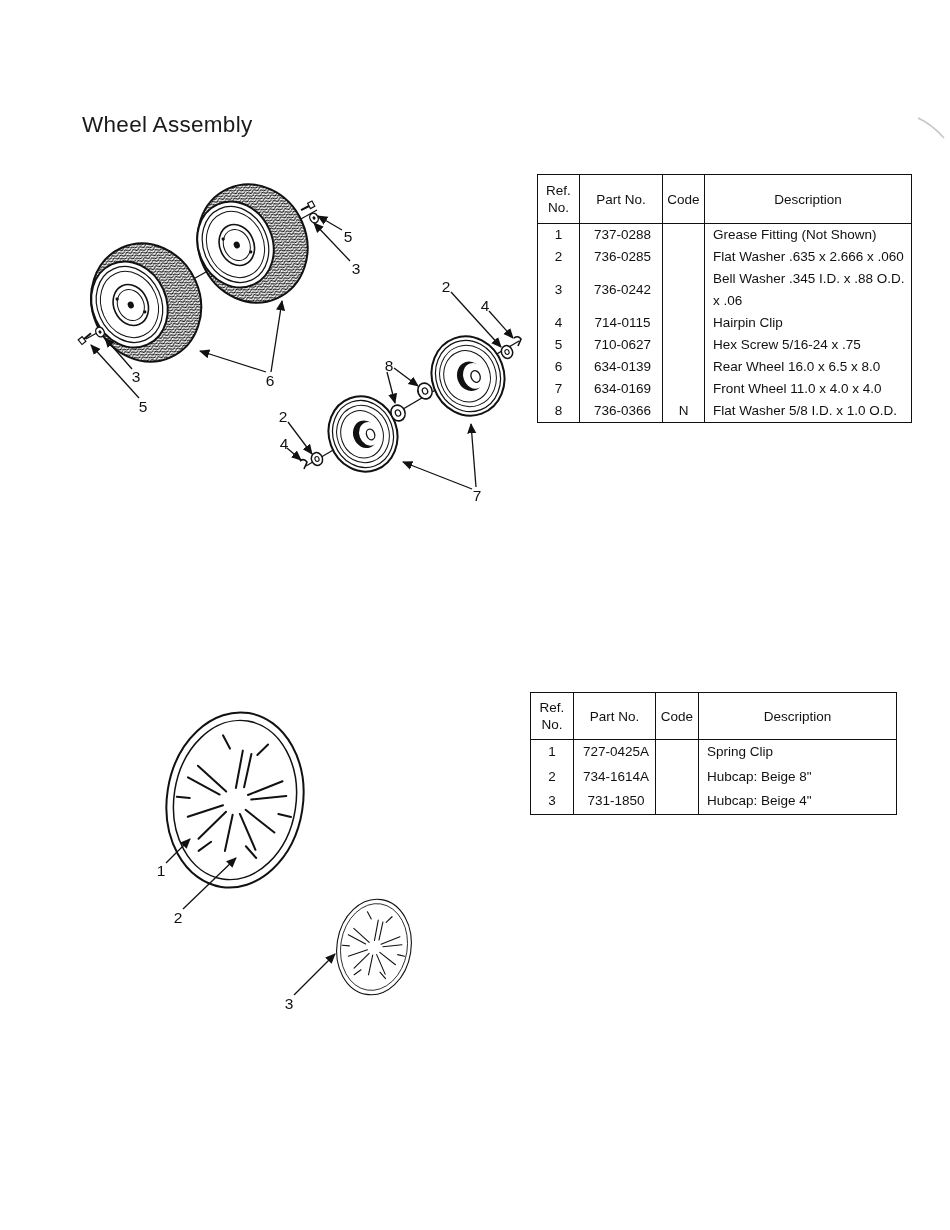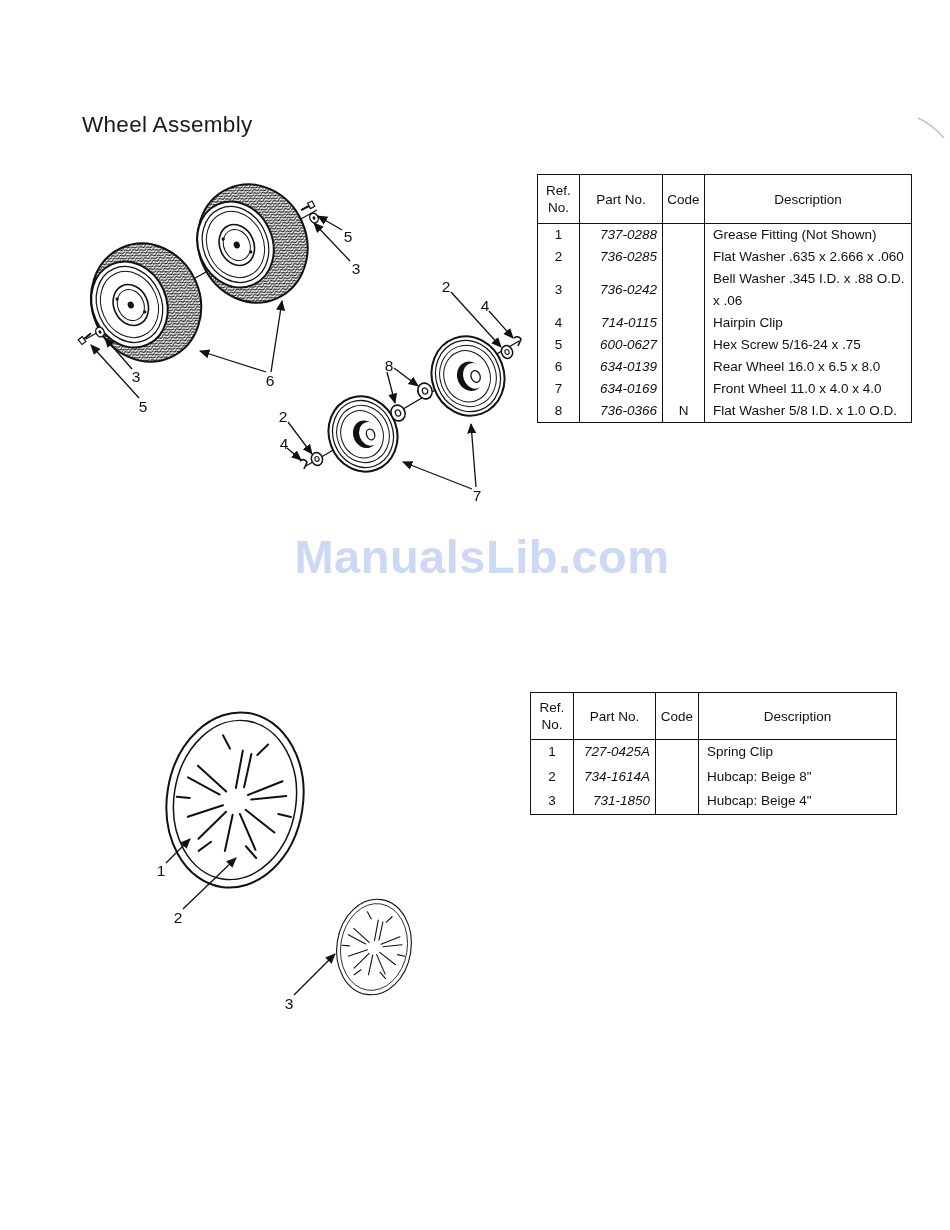--- a/index.html
+++ b/index.html
@@ -34,21 +34,21 @@
   }
   .parts-table th:first-child{border-left:0;}
   .parts-table td{
     border-left:1.5px solid #111;vertical-align:middle;padding:0 5px;
   }
   .parts-table td:first-child{border-left:0;}
   .t1 td{line-height:22px;}
   .t2 td{line-height:24.5px;}
   .col-ref{text-align:center;}
   .col-code{text-align:center;}
-  .col-part{text-align:right;padding-left:8px !important;font-style:italic;}
+  .col-part{text-align:center;padding-left:8px !important;}
   .col-desc{text-align:left;padding-left:8px !important;padding-right:3px !important;}
   .t1 thead th{height:44px;}
   .t2 thead th{height:42px;}
 </style>
 </head>
 <body>
 
 <div class="page">
 
   <h1 class="doc-title">Wheel Assembly</h1>
@@ -218,21 +218,21 @@
         <td class="col-desc">Bell Washer .345 I.D. x .88 O.D. x .06</td>
       </tr>
       <tr>
         <td class="col-ref">4</td>
         <td class="col-part">714-0115</td>
         <td class="col-code"></td>
         <td class="col-desc">Hairpin Clip</td>
       </tr>
       <tr>
         <td class="col-ref">5</td>
-        <td class="col-part">600-0627</td>
+        <td class="col-part">710-0627</td>
         <td class="col-code"></td>
         <td class="col-desc">Hex Screw 5/16-24 x .75</td>
       </tr>
       <tr>
         <td class="col-ref">6</td>
         <td class="col-part">634-0139</td>
         <td class="col-code"></td>
         <td class="col-desc">Rear Wheel 16.0 x 6.5 x 8.0</td>
       </tr>
       <tr>
@@ -243,21 +243,20 @@
       </tr>
       <tr>
         <td class="col-ref">8</td>
         <td class="col-part">736-0366</td>
         <td class="col-code">N</td>
         <td class="col-desc">Flat Washer 5/8 I.D. x 1.0 O.D.</td>
       </tr>
     </tbody>
   </table>
 
-  <div class="watermark" style="color:#cbd9f4">ManualsLib.com</div>
 
   <svg style="left:125px;top:685px;" width="340" height="340" viewBox="125 685 340 340">
     <defs>
       <g id="hubcapShape">
         <ellipse cx="0" cy="0" rx="68" ry="88" fill="#fff" stroke="#111" stroke-width="2"></ellipse>
         <ellipse cx="0" cy="0" rx="61" ry="80" fill="none" stroke="#111" stroke-width="1.5"></ellipse>
         <g fill="none" stroke="#111" stroke-width="2" stroke-linecap="round">
           <path d="M0,-50 L-1,-12"></path>
           <path d="M9,-48 L7,-14"></path>
           <path d="M-42,-28 L-10,-7"></path>

